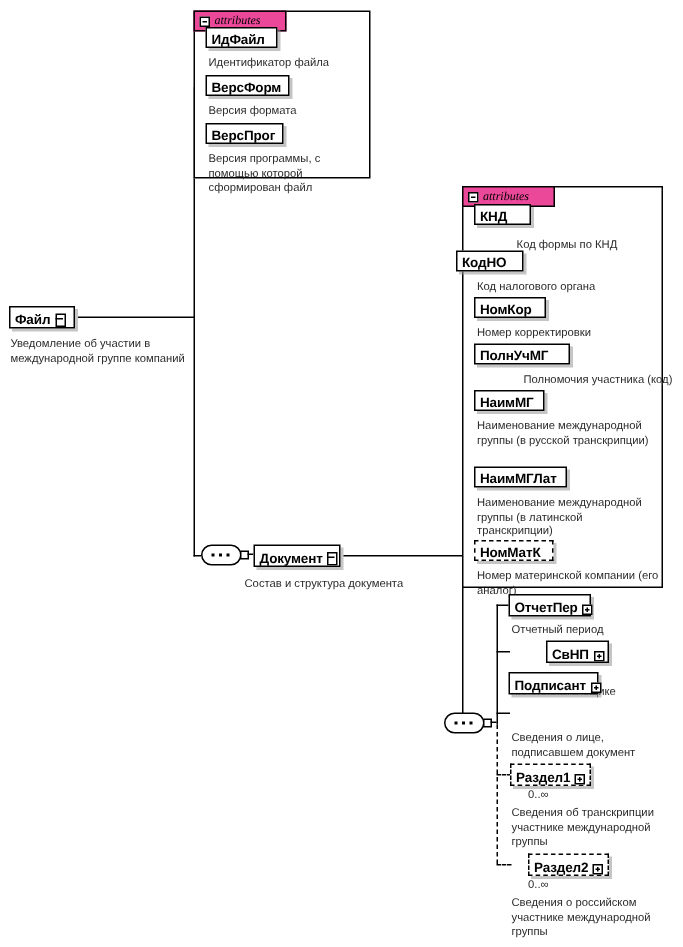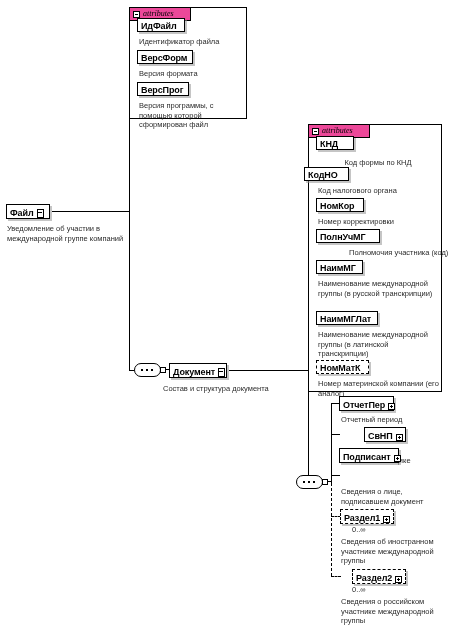--- a/index.html
+++ b/index.html
@@ -355,21 +355,21 @@
   <span class="ctrl-box plus"></span>
 </div>
 <div class="desc" style="left:341px; top:487px; width:104px;">Сведения о лице, подписавшем документ</div>
 
 <div class="dash-h" style="left:331px; top:516px; width:10px;"></div>
 <div class="node optional" style="left:340px; top:509px; width:54px;">
   <span class="node-label">Раздел1</span>
   <span class="ctrl-box plus"></span>
 </div>
 <div class="card" style="left:352px; top:526px;">0..∞</div>
-<div class="desc" style="left:341px; top:537px; width:112px;">Сведения об иностранном участнике международной группы</div>
+<div class="desc" style="left:341px; top:537px; width:112px;">Сведения об транскрипции участнике международной группы</div>
 
 <div class="dash-h" style="left:331px; top:576px; width:10px;"></div>
 <div class="node optional" style="left:352px; top:569px; width:54px;">
   <span class="node-label">Раздел2</span>
   <span class="ctrl-box plus"></span>
 </div>
 <div class="card" style="left:352px; top:586px;">0..∞</div>
 <div class="desc" style="left:341px; top:597px; width:112px;">Сведения о российском участнике международной группы</div>
 
 </body></html>

